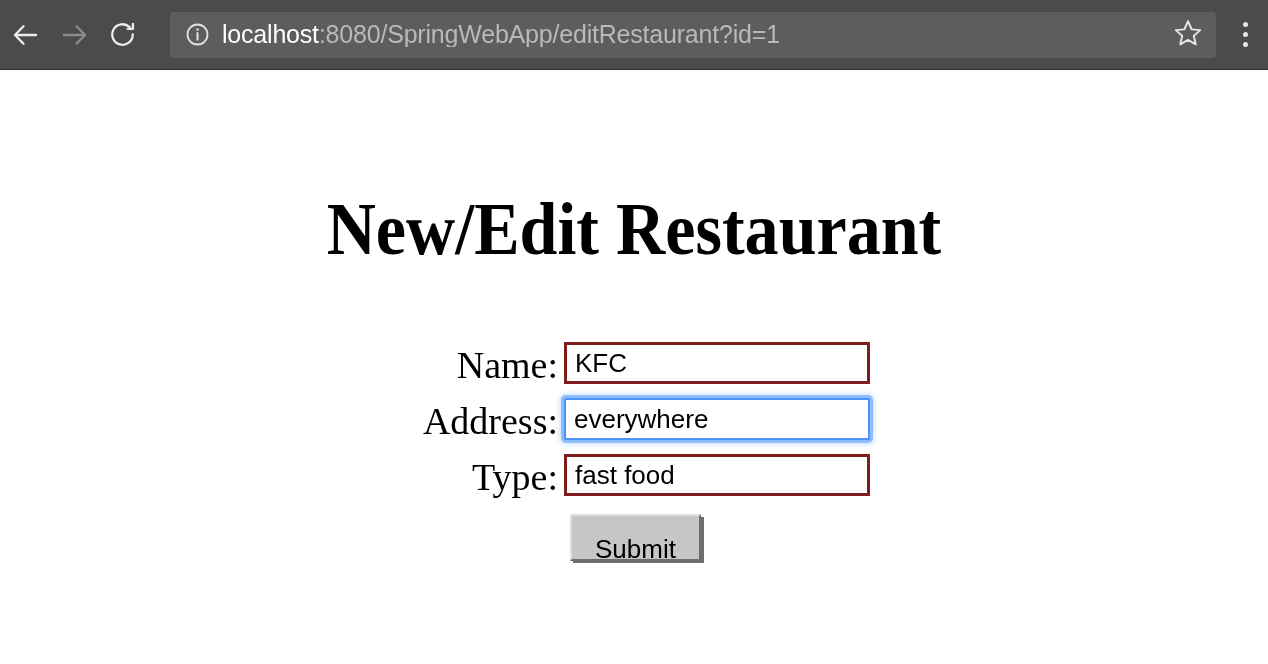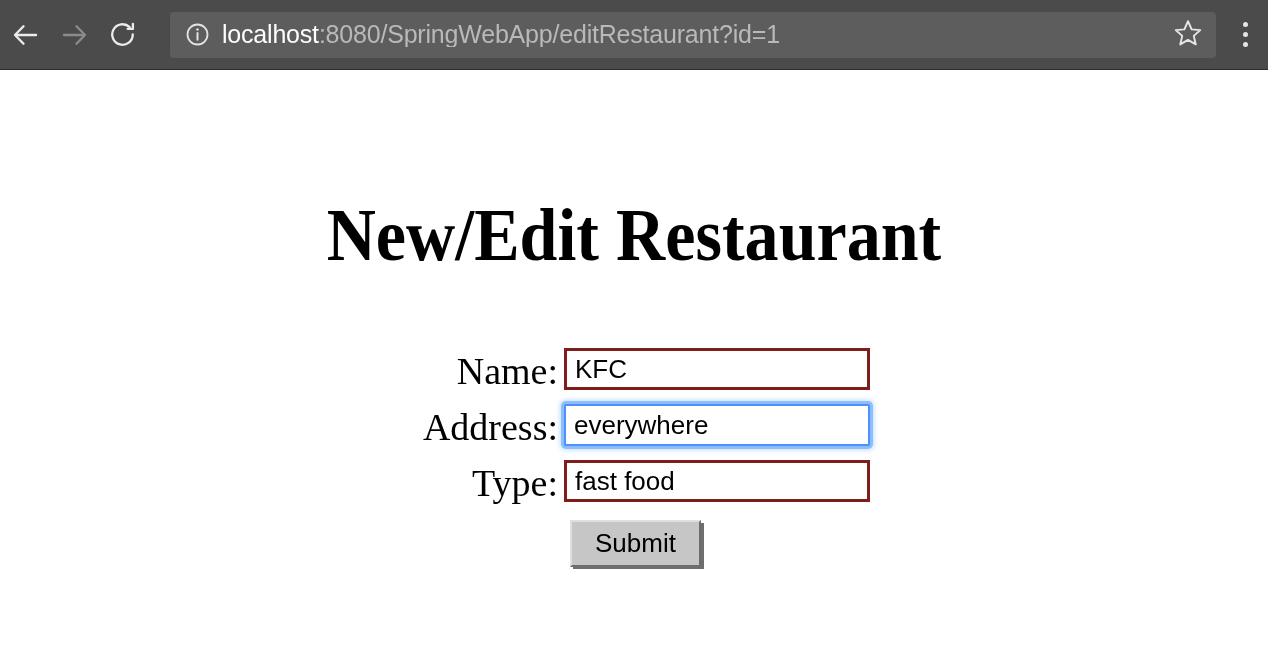--- a/index.html
+++ b/index.html
@@ -106,21 +106,20 @@
     background: #e6e6e6;
   }
 
   
   .page {
     position: relative;
     width: 1268px;
     height: 493px;
     background: #ffffff;
     overflow: hidden;
-    margin-top: 6px;
   }
 
   .page-title {
     margin: 0;
     position: absolute;
     left: 0;
     right: 0;
     top: 122px;
     text-align: center;
     font-family: "Liberation Serif", "DejaVu Serif", serif;
@@ -196,21 +195,21 @@
     color: #000000;
     font-family: "Liberation Sans", sans-serif;
     font-size: 26px;
     line-height: 43px;
     text-align: center;
     border-top: 2px solid #dfdfdf;
     border-left: 2px solid #dfdfdf;
     border-right: 2px solid #6d6d6d;
     border-bottom: 2px solid #6d6d6d;
     box-sizing: border-box;
-    padding: 0;
+    padding: 12px;
     box-shadow: 3px 3px 0 0 #6e6e6e;
     border-radius: 0;
   }
 </style>
 </head>
 <body>
 
 <div class="browser-toolbar">
 
   <div class="nav-btn">

